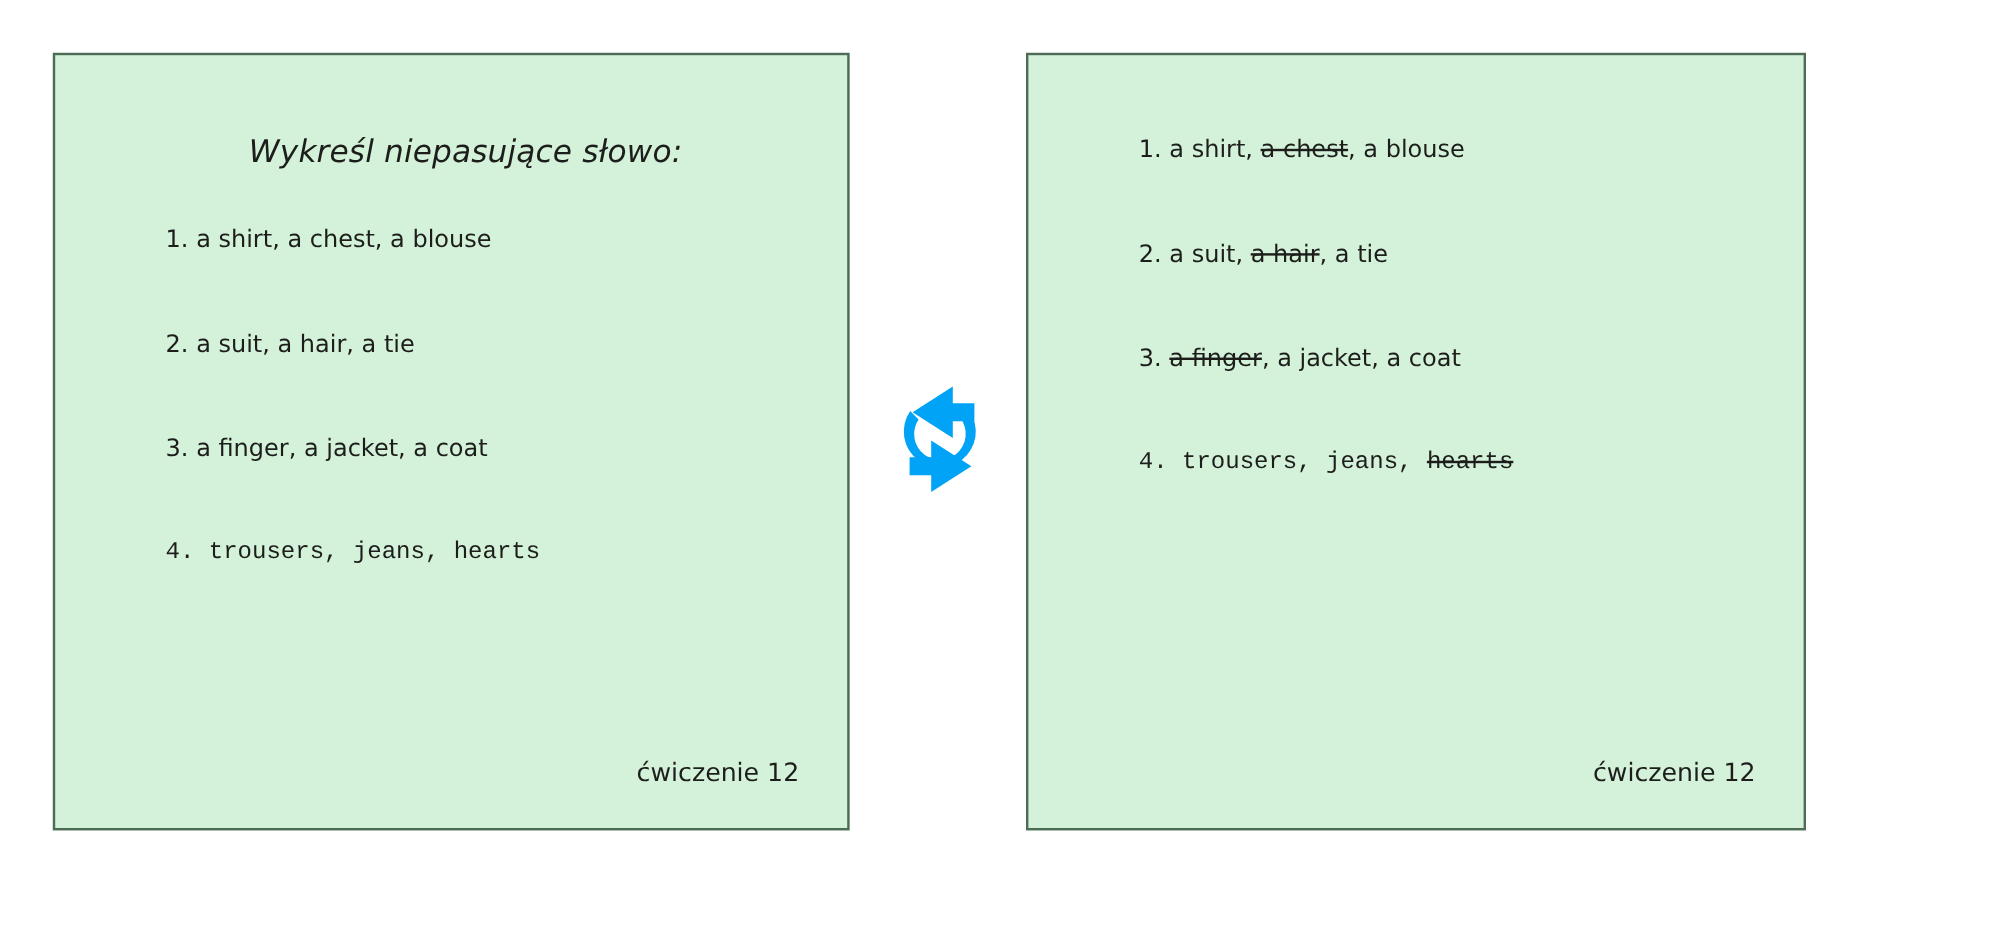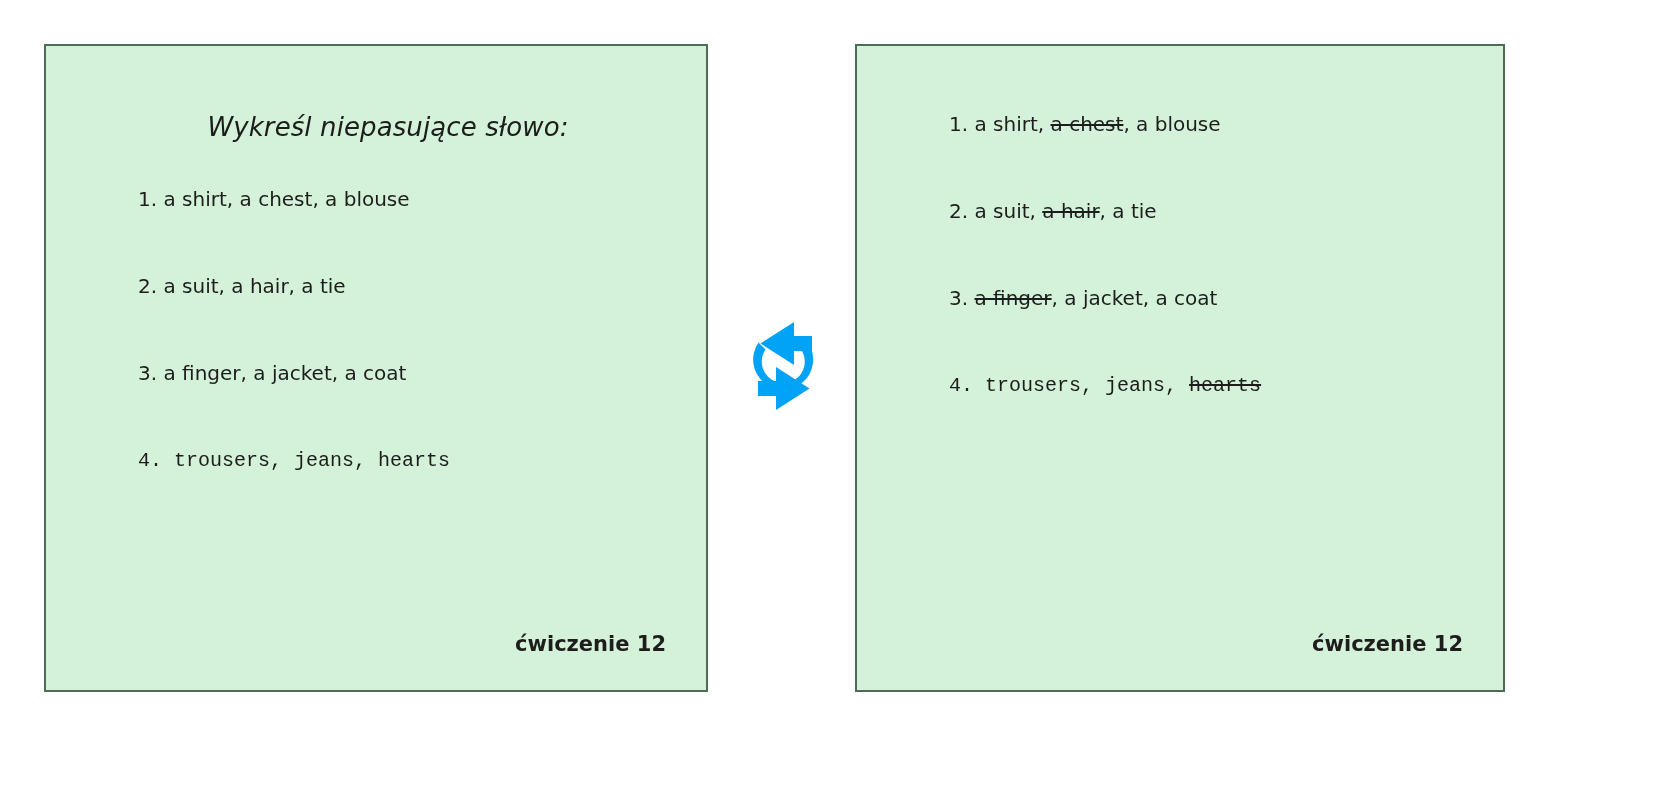--- a/index.html
+++ b/index.html
@@ -82,21 +82,20 @@
     text-decoration-color: #1d1d1b;
   }
 
   .card-footer {
     position: absolute;
     right: 40px;
     bottom: 34px;
     font-size: 21px;
     color: #1d1d1b;
     text-align: right;
-    font-weight: bold;
   }
 
   
   .sync-icon {
     position: absolute;
     left: 742px;
     top: 316px;
     width: 86px;
     height: 100px;
   }

